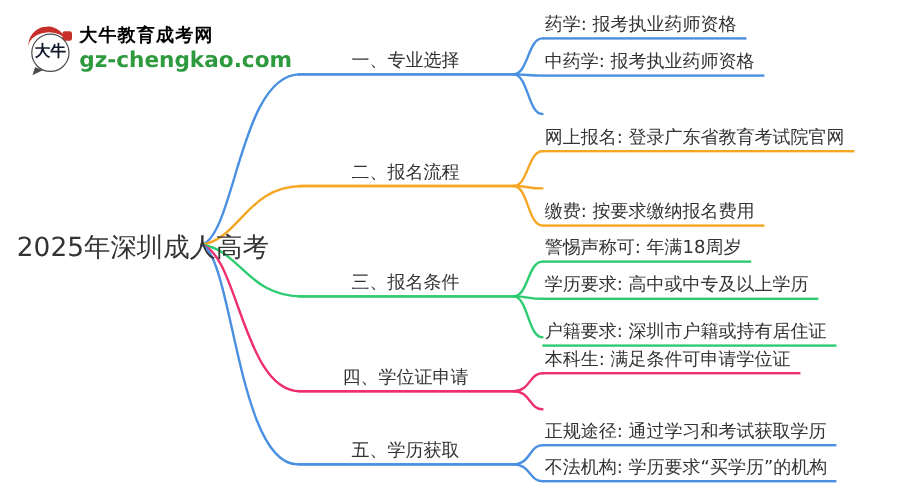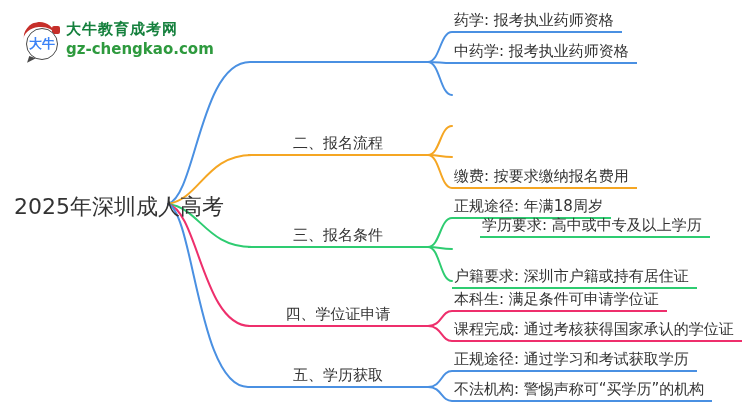--- a/index.html
+++ b/index.html
@@ -28,39 +28,39 @@
     padding:0 8px 0 2px;
     border-bottom:2px solid #999;
   }
 
   
   .brand{position:absolute;left:10px;top:14px;width:220px;height:50px;}
   .logo{position:absolute;left:16px;top:11px;width:34px;height:34px;}
   .logo-circle{
     position:absolute;left:0;top:3px;width:30px;height:30px;
     border:1.5px solid #4a4a4a;border-radius:50%;background:#fff;
-    text-align:center;font-size:13px;font-weight:bold;line-height:30px;color:#3b82f6;
+    text-align:center;font-size:13px;font-weight:bold;line-height:30px;color:#0f172a;
   }
   .logo-arc{
     position:absolute;left:-3px;top:-3px;width:32px;height:15px;
     border-top:5px solid #c62f2a;border-radius:16px 16px 0 0;
     transform:rotate(-6deg);
   }
   .logo-seal{
     position:absolute;left:26px;top:1px;width:8px;height:8px;
     background:#c62f2a;border-radius:2px;
   }
   .logo-tail{
     position:absolute;left:2px;top:32px;width:0;height:0;
     border-left:7px solid #4a4a4a;border-bottom:7px solid transparent;
     transform:rotate(18deg);
   }
   .brand-text{position:absolute;left:56px;top:6px;}
   .brand-name{font-size:15px;font-weight:bold;letter-spacing:1px;white-space:nowrap;}
-  .brand-domain{font-size:15px;font-weight:bold;margin-top:1px;white-space:nowrap;}
+  .brand-domain{font-size:18px;font-weight:bold;margin-top:1px;white-space:nowrap;}
 </style>
 </head>
 <body>
 
 <div id="stage">
 
   <svg class="lines" viewBox="0 0 750 410">
 
     <path d="M168 204 C196 196 200 62 250 62 H428" stroke="#4a90e2"></path>
     <path d="M168 204 C200 199 206 155 252 155 H428" stroke="#f5a623"></path>
@@ -88,40 +88,41 @@
   </svg>
 
   <div class="brand">
     <div class="logo">
       <div class="logo-arc"></div>
       <div class="logo-seal"></div>
       <div class="logo-circle">大牛</div>
       <div class="logo-tail"></div>
     </div>
     <div class="brand-text">
-      <div class="brand-name" style="color: #15803d;">大牛教育成考网</div>
+      <div class="brand-name" style="color: #000000;">大牛教育成考网</div>
       <div class="brand-domain" style="color: rgb(46, 154, 62);">gz-chengkao.com</div>
     </div>
   </div>
 
   <div class="root-node">2025年深圳成人高考</div>
 
+  <div class="label-node" style="top: 39px; border-bottom-color: rgb(74, 144, 226);">一、专业选择</div>
   <div class="label-node" style="top: 132px; border-bottom-color: rgb(245, 166, 35);">二、报名流程</div>
   <div class="label-node" style="top: 303px; border-bottom-color: rgb(238, 47, 108);">四、学位证申请</div>
   <div class="label-node" style="top: 224px; border-bottom-color: rgb(46, 204, 113);">三、报名条件</div>
   <div class="label-node" style="top: 364px; border-bottom-color: rgb(74, 144, 226);">五、学历获取</div>
 
   <div class="item-node" style="top: 11px; border-bottom-color: rgb(74, 144, 226);">药学: 报考执业药师资格</div>
   <div class="item-node" style="top: 42px; border-bottom-color: rgb(74, 144, 226);">中药学: 报考执业药师资格</div>
 
+  <div class="item-node" style="top: 105px; border-bottom-color: rgb(245, 166, 35);">网上报名: 登录广东省教育考试院官网</div>
   <div class="item-node" style="top: 167px; border-bottom-color: rgb(245, 166, 35);">缴费: 按要求缴纳报名费用</div>
 
-  <div class="item-node" style="top: 197px; border-bottom-color: rgb(46, 204, 113);">正规途径: 年满18周岁</div>
-  <div class="item-node" style="top: 216px; border-bottom-color: rgb(46, 204, 113); margin-left: 28px;">学历要求: 高中或中专及以上学历</div>
+  <div class="item-node" style="top: 197px; border-bottom-color: rgb(46, 204, 113);">警惕声称可: 年满18周岁</div>
+  <div class="item-node" style="top: 228px; border-bottom-color: rgb(46, 204, 113);">学历要求: 高中或中专及以上学历</div>
   <div class="item-node" style="top: 267px; border-bottom-color: rgb(46, 204, 113);">户籍要求: 深圳市户籍或持有居住证</div>
 
   <div class="item-node" style="top: 290px; border-bottom-color: rgb(238, 47, 108);">本科生: 满足条件可申请学位证</div>
-  <div class="item-node" style="top: 320px; border-bottom-color: rgb(238, 47, 108);">课程完成: 通过考核获得国家承认的学位证</div>
 
   <div class="item-node" style="top: 350px; border-bottom-color: rgb(74, 144, 226); text-align: center;">正规途径: 通过学习和考试获取学历</div>
-  <div class="item-node" style="top: 380px; border-bottom-color: rgb(74, 144, 226);">不法机构: 警惕声称可“买学历”的机构</div>
+  <div class="item-node" style="top: 380px; border-bottom-color: rgb(74, 144, 226);">不法机构: 学历要求“买学历”的机构</div>
 
 </div>
 
 </body></html>

